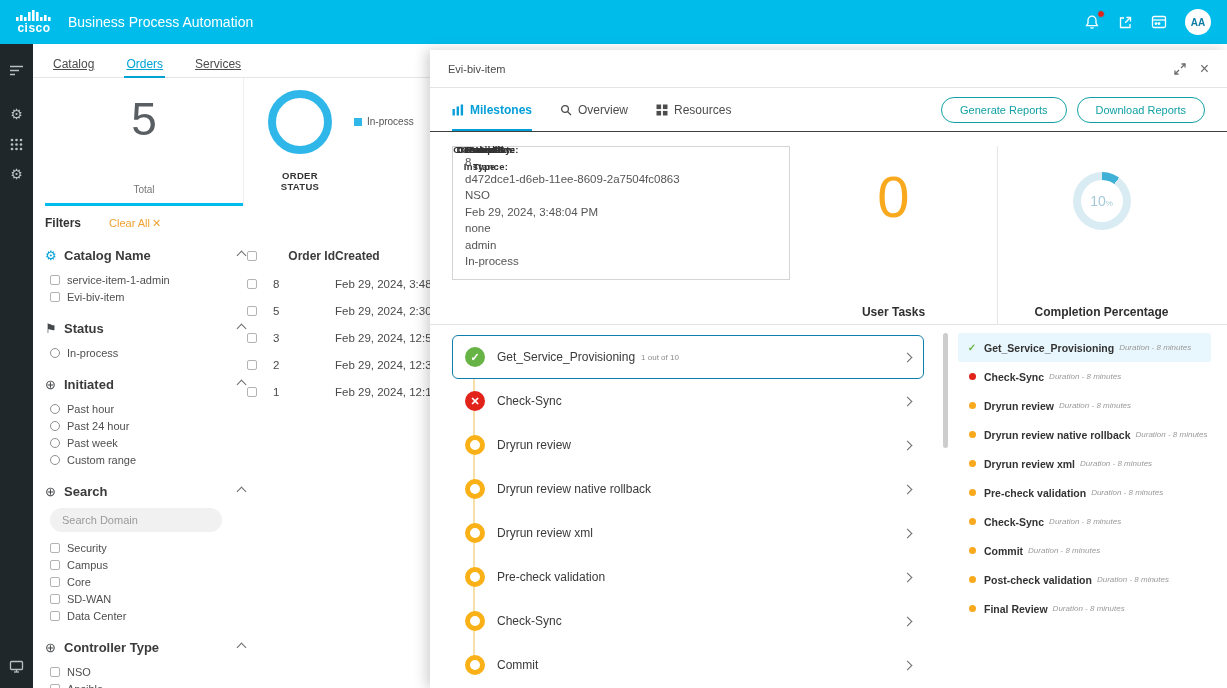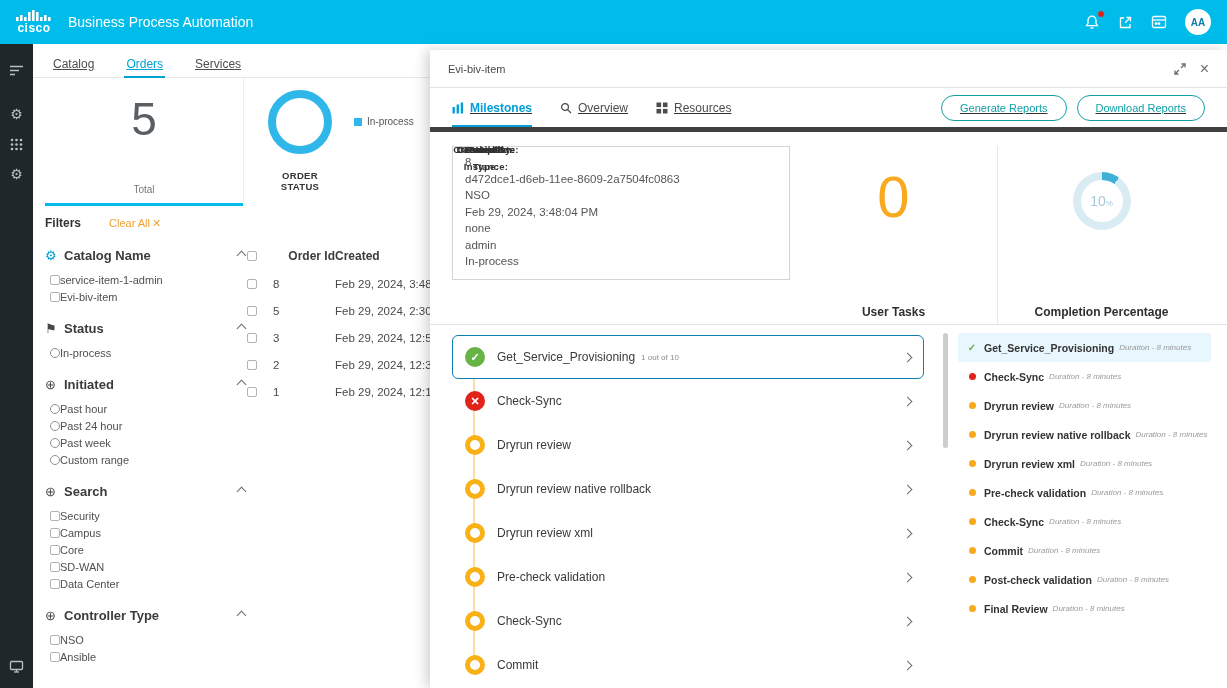--- a/index.html
+++ b/index.html
@@ -55,21 +55,21 @@
   .f-ico { width:19px; font-size:13px; color:#45484b; }
   .f-group:first-of-type .f-ico { color:#00a2d4; }
   .f-group-label { flex:1; font-size:13px; font-weight:600; color:#3b3b3b; }
   .chev { width:7px; height:7px; border-right:1.6px solid #6b6b6b; border-bottom:1.6px solid #6b6b6b; display:inline-block; }
   .chev-up { transform:rotate(-135deg); margin-right:8px; }
   .chev-r  { transform:rotate(-45deg); margin-left:auto; flex:none; }
   .f-opts { padding:4px 0 0 5px; }
   .f-opt { display:flex; align-items:center; margin:5px 0; cursor:pointer; }
   .cb { width:10px; height:10px; border:1px solid #b3b3b3; border-radius:2px; background:#fff; flex:none; }
   .rb { width:10px; height:10px; border:1px solid #8f8f8f; border-radius:50%; background:#fff; flex:none; }
-  .f-opt-label { font-size:11px; color:#4f4f4f; }
+  .f-opt-label { margin-left:7px; font-size:11px; color:#4f4f4f; }
   .f-search { width:172px; height:24px; border:none; background:#f1f1f1; border-radius:12px; padding:0 12px;
               font-size:11px; color:#333; margin:3px 0 5px; font-family:inherit; outline:none; }
   .f-search::placeholder { color:#9a9a9a; }
 
   
   .orders-table { position:absolute; top:198px; left:214px; width:270px; }
   .t-head { display:flex; align-items:center; height:28px; font-size:12px; font-weight:600; color:#3c3c3c;text-align:right; }
   .t-row  { display:flex; align-items:center; height:27px; font-size:11.5px; color:#4a4a4a; cursor:pointer; }
   .t-head .cb, .t-row .cb { margin-right:16px; }
   .th-id, .td-id { width:62px; }
@@ -77,21 +77,21 @@
 
   
   .drawer { position:absolute; top:50px; left:430px; right:0; bottom:0; background:#fff; z-index:25;
             box-shadow:-4px 0 12px rgba(0,0,0,.18); display:flex; flex-direction:column; }
   .d-head { flex:none; height:38px; border-bottom:1px solid #e4e4e4; display:flex; align-items:center; padding:0 18px; }
   .d-title { font-size:11px; color:#4a4a4a; }
   .d-head-right { margin-left:auto; display:flex; align-items:center; gap:14px; color:#6b6b6b; }
   .d-head-right span { cursor:pointer; display:flex; align-items:center; }
   .close-x { font-size:16px; line-height:1; }
 
-  .d-tabs { flex:none; height:44px; border-bottom:5px solid #404040; display:flex; align-items:center; padding:0 22px;text-decoration:underline; }
+  .d-tabs { flex:none; height:44px; border-bottom:1px solid #404040; display:flex; align-items:center; padding:0 22px; }
   .d-tab { display:flex; align-items:center; gap:6px; font-size:12px; color:#4c4c4c; margin-right:28px;
            height:100%; position:relative; cursor:pointer; }
   .d-tab.active { color:#049fd9; font-weight:600; }
   .d-tab.active::after { content:""; position:absolute; left:0; right:0; bottom:0; height:2px; background:#049fd9; }
   .d-actions { margin-left:auto; display:flex; gap:10px; }
   .pill { height:26px; padding:0 18px; border:1px solid #12a0a5; color:#12a0a5; background:#fff; border-radius:14px;
           font-size:11px; display:flex; align-items:center; cursor:pointer; font-family:inherit; }
 
   .summary-row { flex:none; height:192px; display:flex; padding:14px 22px 0; }
   .os-col { width:338px; flex:none; }
@@ -306,21 +306,21 @@
                 <span class="f-opt-label">Custom range</span>
               </label>
             </div>
      </div>
           <div class="f-group">
        <div class="f-group-head">
          <span class="f-ico">⊕</span>
          <span class="f-group-label">Search</span>
          <span class="chev chev-up"></span>
        </div>
-       <div class="f-opts"><label class="f-opt">
+       <div class="f-opts"><input class="f-search" placeholder="Search Domain" style=""><label class="f-opt">
                 <span class="cb"></span>
                 <span class="f-opt-label">Security</span>
               </label><label class="f-opt">
                 <span class="cb"></span>
                 <span class="f-opt-label">Campus</span>
               </label><label class="f-opt">
                 <span class="cb"></span>
                 <span class="f-opt-label">Core</span>
               </label><label class="f-opt">
                 <span class="cb"></span>

